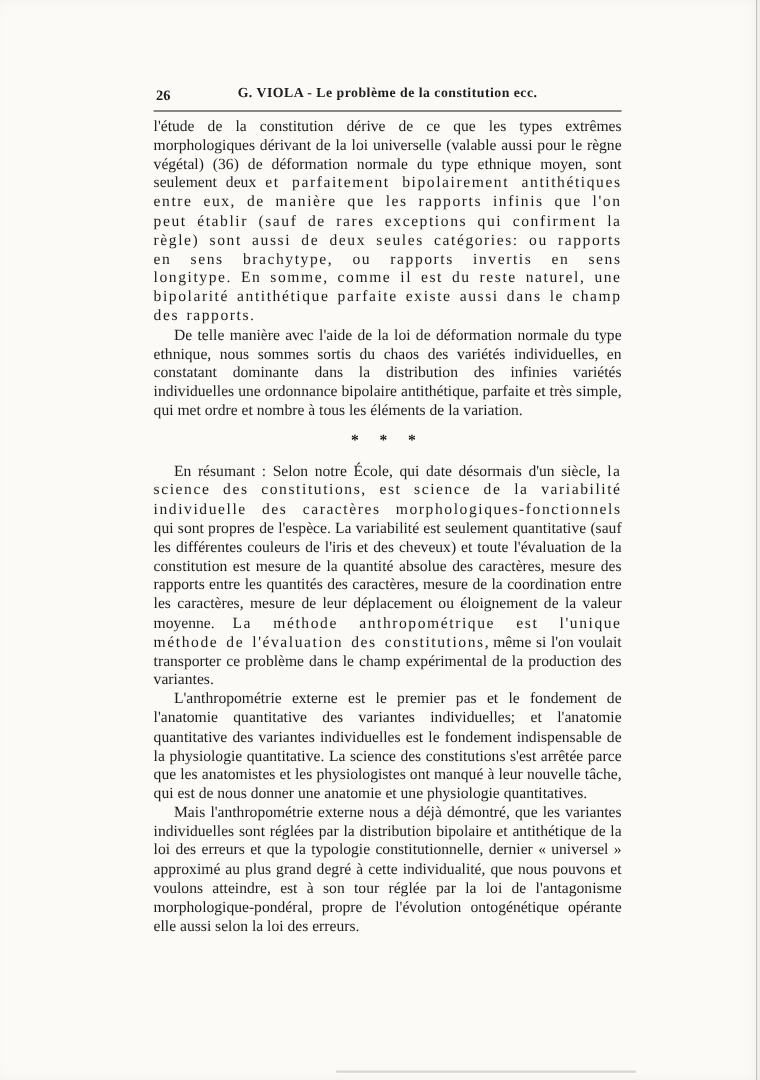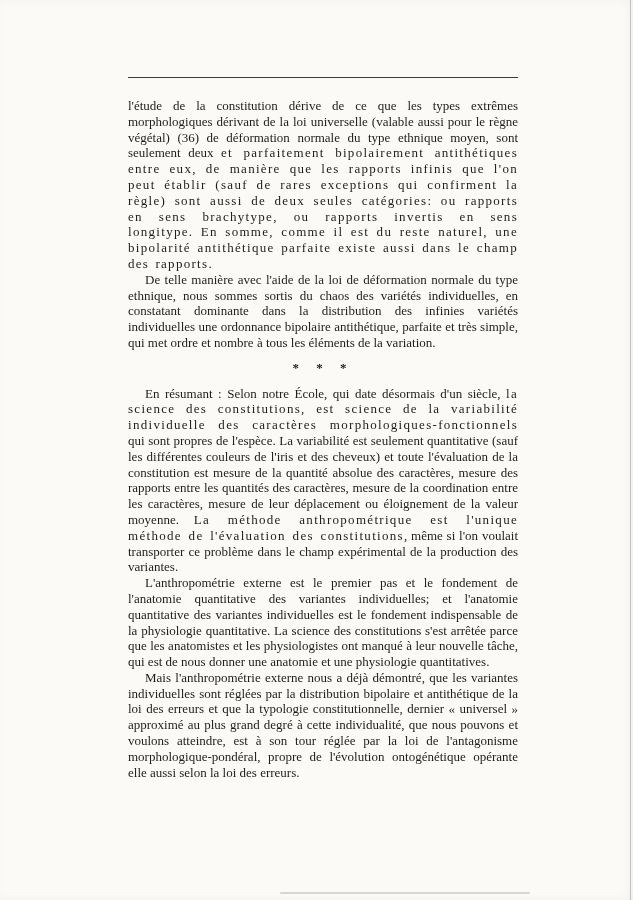--- a/index.html
+++ b/index.html
@@ -49,21 +49,21 @@
     text-align: center;
     letter-spacing: 0.4px;
     white-space: nowrap;
   }
   .header-rule {
     border: none;
     border-top: 1px solid #3c3c3c;
     margin: 5px 0 0 0;
   }
   .text-block {
-    margin-top: 20px;
+    margin-top: 4px;
     font-size: 13px;
     line-height: 15.8px;
     text-align: justify;
     hyphens: auto;
   }
   p.para { margin: 0; text-indent: 17px; }
   p.para.continuation { text-indent: 0; }
   .spaced { letter-spacing: 1.3px; word-spacing: 1.6px; }
   .separator {
     text-align: center;
@@ -74,20 +74,24 @@
     text-indent: 0;
   }
 </style>
 </head>
 <body>
 
 <div class="scan">
 
   <div class="content-col">
 
+    <header class="running-header">
+      <span class="page-num">26</span>
+      <span class="running-title">G. VIOLA - Le problème de la constitution ecc.</span>
+    </header>
 
     <hr class="header-rule">
 
     <main class="text-block">
 
       <p class="para continuation"><span>l'étude de la constitution dérive de ce que les types extrêmes morphologiques dérivant de la loi universelle (valable aussi pour le règne végétal) (36) de déformation normale du type ethnique moyen, sont seulement deux </span><span class="spaced">et parfaitement bipolairement antithétiques entre eux, de manière que les rapports infinis que l'on peut établir (sauf de rares exceptions qui confirment la règle) sont aussi de deux seules catégories: ou rapports en sens brachytype, ou rapports invertis en sens longitype. En somme, comme il est du reste naturel, une bipolarité antithétique parfaite existe aussi dans le champ des rapports.</span></p>
 
       <p class="para"><span>De telle manière avec l'aide de la loi de déformation normale du type ethnique, nous sommes sortis du chaos des variétés individuelles, en constatant dominante dans la distribution des infinies variétés individuelles une ordonnance bipolaire antithétique, parfaite et très simple, qui met ordre et nombre à tous les éléments de la variation.</span></p>
 
       <div class="separator">* * *</div>

